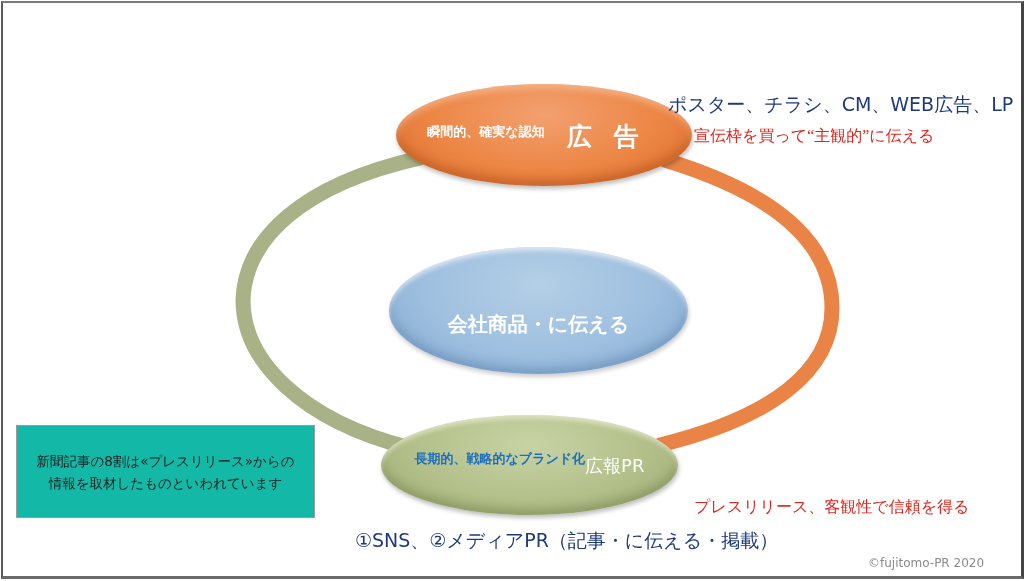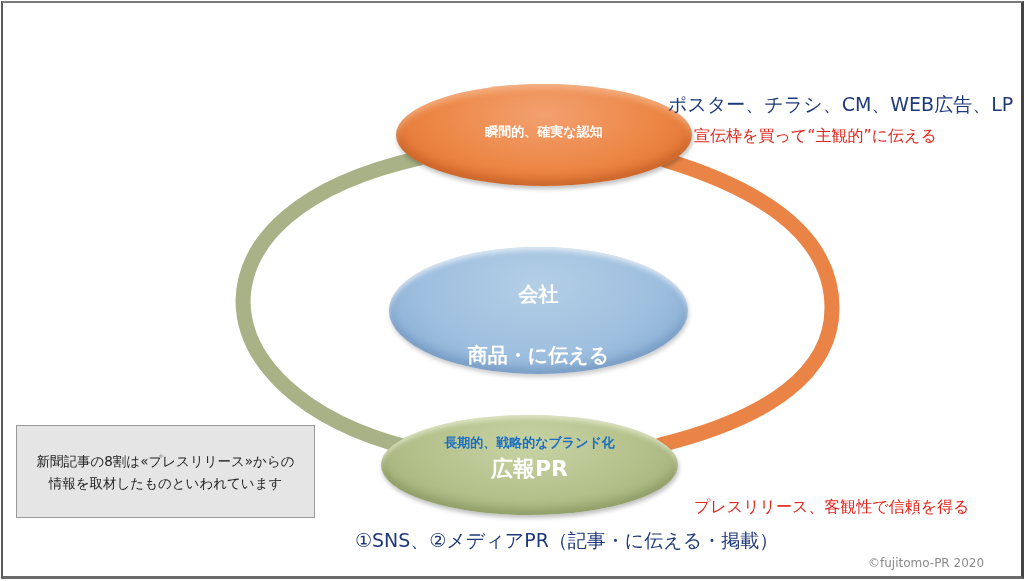--- a/index.html
+++ b/index.html
@@ -2,60 +2,61 @@
 <html><head>
 <meta charset="utf-8">
 <style>
   html, body { margin: 0; padding: 0; background: #ffffff; }
   body { width: 1024px; height: 581px; position: relative; overflow: hidden;
          font-family: "DejaVu Sans", "Liberation Sans", sans-serif; }
   .frame { position: absolute; left: 1px; top: 1px; width: 1018px; height: 573px;
            border-top: 2px solid #7a7a7a; border-left: 2px solid #5a5a5a;
            border-right: 3px solid #444; border-bottom: 3px solid #6a6a6a; background: #fff; }
   svg.ring { position: absolute; left: 0; top: 0; }
-  .ellipse { position: absolute; border-radius: 50%; display: flex; flex-direction: column;
+  .ellipse { position: absolute; border-radius: 50%; display: flex; flex-direction: row;
              align-items: center; justify-content: center; text-align: center; }
   .ad { left: 396px; top: 84px; width: 296px; height: 102px;
         background: radial-gradient(ellipse at 50% 30%, #f3a070 0%, #ec8644 55%, #d9682a 100%);
         box-shadow: inset 0 -6px 10px rgba(150,60,10,0.35), inset 0 4px 6px rgba(255,220,190,0.5), 1px 3px 4px rgba(0,0,0,0.25); }
   .center { left: 389px; top: 247px; width: 299px; height: 127px;
         background: radial-gradient(ellipse at 50% 30%, #b4cfe6 0%, #9ebfdf 55%, #7ea5cf 100%);
         box-shadow: inset 0 -6px 10px rgba(40,80,130,0.25), inset 0 3px 5px rgba(255,255,255,0.7), 1px 3px 4px rgba(0,0,0,0.2); }
   .pr { left: 381px; top: 415px; width: 297px; height: 100px;
         background: radial-gradient(ellipse at 50% 30%, #c8d3a4 0%, #b3c08a 55%, #9aa873 100%);
         box-shadow: inset 0 -6px 10px rgba(80,95,40,0.3), inset 0 3px 5px rgba(255,255,240,0.6), 1px 3px 4px rgba(0,0,0,0.25); }
   .ad .sub { color: #fff; font-size: 13px; font-weight: bold; margin-top: -6px; }
   .ad .main { color: #fff; font-size: 25px; font-weight: bold; letter-spacing: 22px; margin-left: 22px; margin-top: 2px; }
   .center .l1, .center .l2 { color: #fff; font-size: 20px; font-weight: bold; line-height: 34px; margin-top: 27px; }
   .pr .sub { color: #1b6fc2; font-size: 13px; font-weight: bold; margin-top: -12px; }
-  .pr .main { color: #fff; font-size: 22px; font-weight: bold; margin-top: 2px; }
+  .pr .main { color: #fff; font-size: 18px; font-weight: normal; margin-top: 2px; }
   .txt { position: absolute; white-space: nowrap; }
   .media { left: 668px; top: 92px; color: #1f3a7a; font-size: 19px; text-align: right; }
-  .adtag { left: 694px; top: 126px; color: #e0251b; font-size: 16px; }
+  .adtag { left: 694px; top: 126px; color: #e0251b; font-size: 16px; font-family: Liberation Serif, serif; }
   .prtag { left: 694px; top: 497px; color: #e0251b; font-size: 16px; }
   .channels { left: 355px; top: 528px; color: #1f3a7a; font-size: 19px; }
   .copy { left: 868px; top: 556px; color: #8a8a8a; font-size: 12px; }
   .note { position: absolute; left: 16px; top: 425px; width: 297px; height: 91px;
-          border: 1px solid #9a9a9a; background: #e5e5e5; display: flex; flex-direction: column;
+          border: 1px solid #9a9a9a; background: #14b8a6; display: flex; flex-direction: column;
           align-items: center; justify-content: center; font-size: 13.5px; color: #222; line-height: 22px; }
 </style>
 </head>
 <body>
 
 <div class="frame"></div>
 
 <svg class="ring" width="1024" height="581">
 
   <path d="M 420 158 C 300 185, 245 240, 243 300 C 243 360, 300 420, 410 448" fill="none" stroke="#a9b186" stroke-width="15" stroke-linecap="round"></path>
 
   <path d="M 665 160 C 780 195, 832 245, 832 308 C 832 372, 770 418, 660 445" fill="none" stroke="#ea8446" stroke-width="15" stroke-linecap="round"></path>
 </svg>
 
 <div class="ellipse ad">
   <div class="sub">瞬間的、確実な認知</div>
+  <div class="main">広告</div>
 </div>
 
 <div class="ellipse center">
   <div class="l1">会社</div>
   <div class="l2">商品・に伝える</div>
 </div>
 
 <div class="ellipse pr">
   <div class="sub">長期的、戦略的なブランド化</div>
   <div class="main">広報PR</div>

